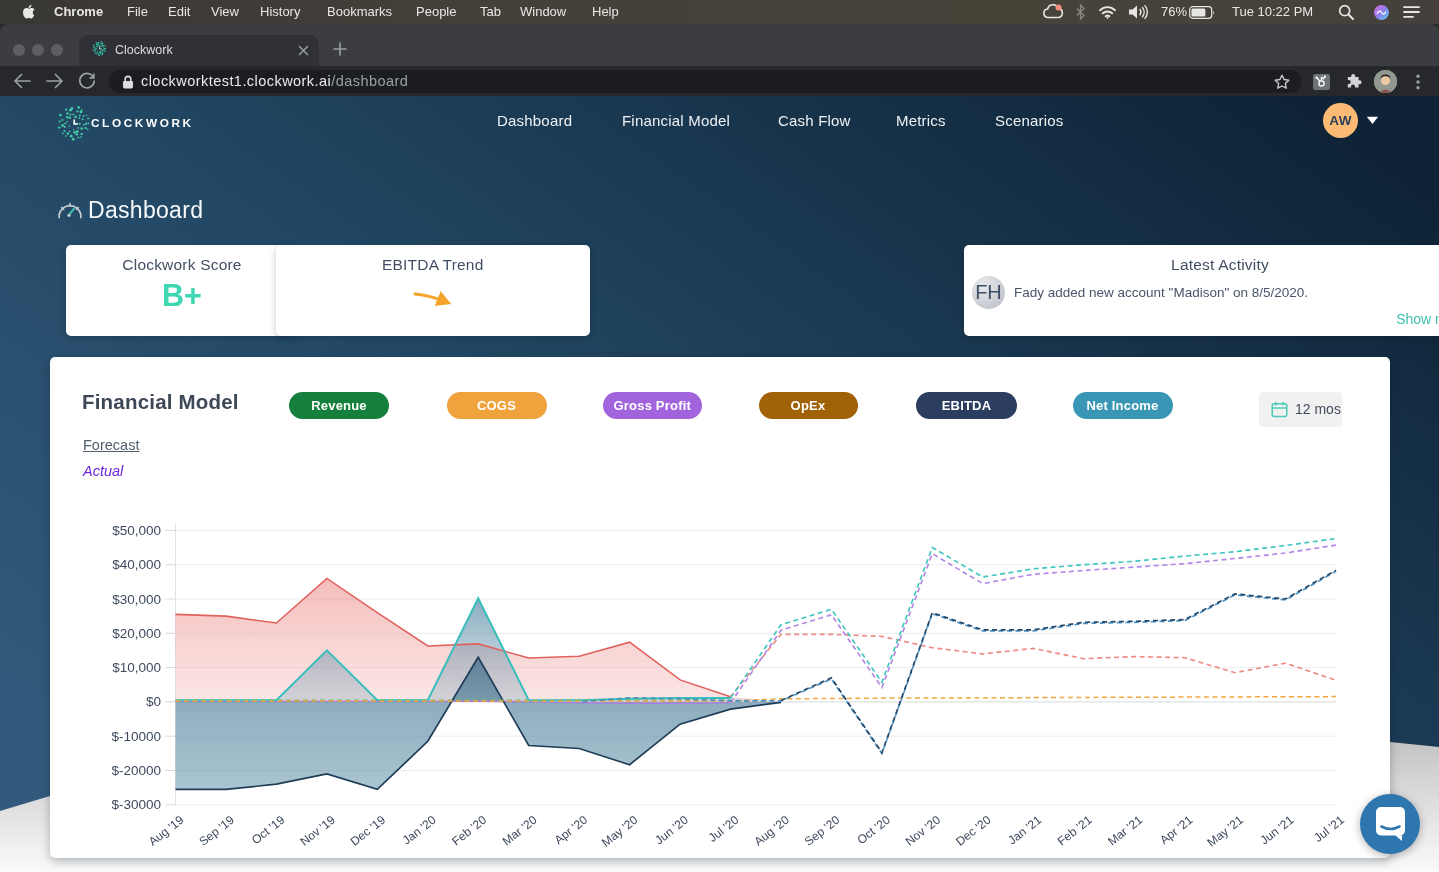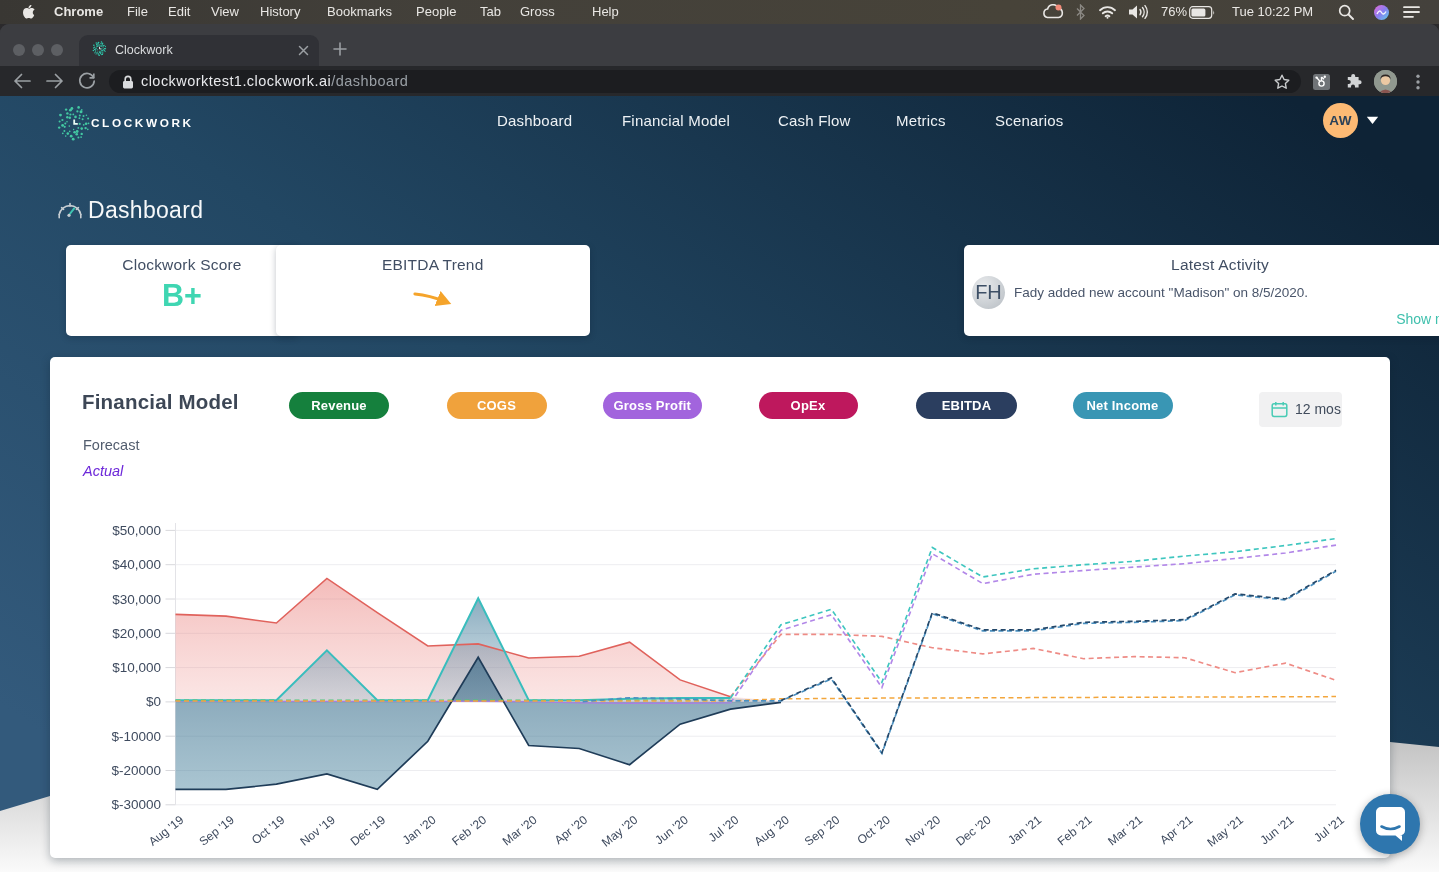--- a/index.html
+++ b/index.html
@@ -20,42 +20,42 @@
 #page{position:absolute;left:0;top:72px;width:1439px;height:776px;background:#fafafa;overflow:hidden;}
 #pagebg{position:absolute;left:0;top:0;}
 .navlink{position:absolute;top:16px;color:#eef2f5;font-size:15px;letter-spacing:.2px;}
 #awcirc{position:absolute;left:1323px;top:7px;width:35px;height:35px;border-radius:50%;background:#fdba74;color:#2b4158;font-size:13.5px;font-weight:bold;text-align:center;line-height:35px;letter-spacing:.5px;}
 #heading{position:absolute;left:88px;top:101px;color:#f6f8f9;font-size:23px;font-weight:500;letter-spacing:.3px;}
 .card{position:absolute;top:148.5px;height:91px;background:#fff;border-radius:5px;box-shadow:0 2px 6px rgba(10,25,40,.25);}
 .ctitle{margin-top:11px;text-align:center;color:#414e63;font-size:15.5px;letter-spacing:.2px;}
 #bigcard{position:absolute;left:50px;top:260.5px;width:1340px;height:501px;background:#fff;border-radius:5px;box-shadow:0 3px 10px rgba(10,25,40,.3);}
 .pill{position:absolute;top:296px;height:27px;border-radius:13.5px;color:#fff;font-size:13px;font-weight:600;text-align:center;line-height:27px;letter-spacing:.2px;}
 #fmtitle{position:absolute;left:82px;top:294px;color:#3d4756;font-size:20.5px;font-weight:bold;letter-spacing:.2px;}
-#forecast{position:absolute;left:83px;top:341px;color:#525d6e;font-size:14.5px;}
+#forecast{position:absolute;left:83px;top:341px;color:#525d6e;font-size:14.5px;text-decoration:underline;}
 #actual{position:absolute;left:83px;top:367px;color:#6d28d9;font-size:14.5px;font-style:italic;}
 #mos{position:absolute;left:1259px;top:296px;width:83px;height:35px;background:#f1f1f2;border-radius:4px;color:#414c5c;font-size:14px;}
 #intercom{position:absolute;left:1359.5px;top:698px;width:60px;height:60px;border-radius:50%;background:#2e76ae;box-shadow:0 2px 8px rgba(0,0,0,.3);}
 text{font-family:"Liberation Sans",sans-serif;}
 </style></head>
 <body>
 <div id="screen">
 
 <div id="menubar">
   <svg class="abs" style="left:22px;top:5px" width="13" height="15" viewBox="0 0 13 15">
         <path fill="#e9e7e4" d="M10.8 7.7c0-1.6.9-2.5 1.8-3.1-.7-1-1.8-1.5-2.9-1.5-1.1 0-1.8.6-2.5.6-.7 0-1.5-.6-2.6-.6C2.8 3.1 1 4.6 1 7.5c0 2.9 2.1 6 3.4 6 .6 0 1.4-.6 2.4-.6 1 0 1.6.6 2.4.6 1.1 0 2.6-2.1 3-3.6-1.2-.5-1.4-1.7-1.4-2.2zM8.7 1.9c.5-.6.9-1.4.8-2.2-.8.1-1.7.6-2.2 1.2-.5.5-.9 1.4-.8 2.1.9.1 1.7-.4 2.2-1.1z"></path>
       </svg>
   <div class="mi" style="left:54px;font-weight:bold;">Chrome</div>
   <div class="mi" style="left:127px;">File</div>
   <div class="mi" style="left:168px;">Edit</div>
   <div class="mi" style="left:211px;">View</div>
   <div class="mi" style="left:260px;">History</div>
   <div class="mi" style="left:327px;">Bookmarks</div>
   <div class="mi" style="left:416px;">People</div>
   <div class="mi" style="left:480px;">Tab</div>
-  <div class="mi" style="left:520px;">Gross</div>
+  <div class="mi" style="left:520px;">Window</div>
   <div class="mi" style="left:592px;">Help</div>
   <svg class="abs" style="left:1042px;top:4px" width="22" height="16" viewBox="0 0 22 16">
         <path d="M5.5 13.5 A4.3 4.3 0 0 1 5.6 5.0 A5.6 5.6 0 0 1 16.3 4.4 A4.6 4.6 0 0 1 16.5 13.5 Z" fill="none" stroke="#e9e7e4" stroke-width="1.6"></path>
         <circle cx="16.5" cy="3.5" r="3" fill="#f28b79"></circle>
       </svg>
   <svg class="abs" style="left:1076px;top:4px" width="9" height="16" viewBox="0 0 9 16">
         <path d="M1 4.5 L8 11.5 L4.5 15 L4.5 1 L8 4.5 L1 11.5" fill="none" stroke="#8b8984" stroke-width="1.3"></path>
       </svg>
   <svg class="abs" style="left:1098px;top:5px" width="19" height="14" viewBox="0 0 19 14">
         <g fill="none" stroke="#e9e7e4" stroke-linecap="round">
@@ -332,21 +332,21 @@
       <div class="abs" style="left:8px;top:31px;width:33px;height:33px;border-radius:50%;background:radial-gradient(circle at 35% 30%,#e9ebed,#b6bcc2);color:#3d4f66;font-size:20px;text-align:center;line-height:33px;">FH</div>
       <div class="abs" style="left:50px;top:40px;color:#49556a;font-size:13.5px;">Fady added new account "Madison" on 8/5/2020.</div>
       <div class="abs" style="right:9px;top:66px;color:#3fc0ad;font-size:14px;">Show more</div>
     </div>
 
     <div id="bigcard"></div>
     <div id="fmtitle">Financial Model</div>
     <div class="pill" style="left:289px;width:100px;background:#15803d;">Revenue</div>
     <div class="pill" style="left:446.5px;width:100px;background:#f0a23c;">COGS</div>
     <div class="pill" style="left:602.5px;width:99.5px;background:#a264dd;">Gross Profit</div>
-    <div class="pill" style="left:758.5px;width:99px;background:#be185d;">OpEx</div>
+    <div class="pill" style="left:758.5px;width:99px;background:#a16207;">OpEx</div>
     <div class="pill" style="left:916px;width:101px;background:#2b3e5f;">EBITDA</div>
     <div class="pill" style="left:1072.5px;width:100px;background:#3996b4;">Net Income</div>
     <div id="mos">
       <svg class="abs" style="left:12px;top:9px" width="17" height="17" viewBox="0 0 17 17">
             <g fill="none" stroke="#49cbb5" stroke-width="1.5">
               <rect x="1.2" y="2.8" width="14.6" height="12.6" rx="1.8"></rect>
               <path d="M1.2 7 H15.8 M4.8 1 V4.4 M12.2 1 V4.4"></path>
             </g>
           </svg>
       <span class="abs" style="left:36px;top:9px;">12 mos</span>

